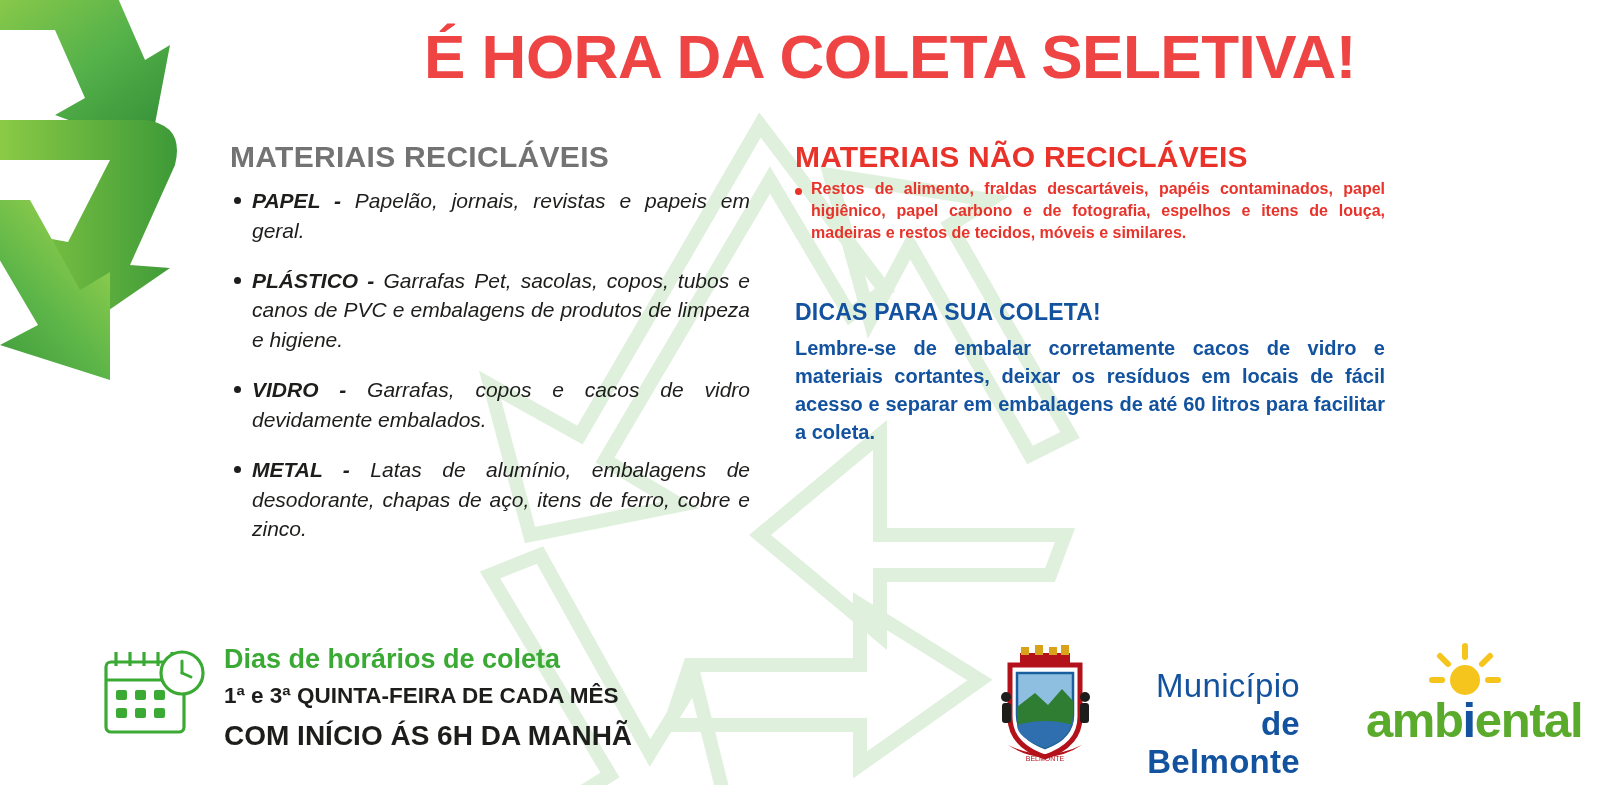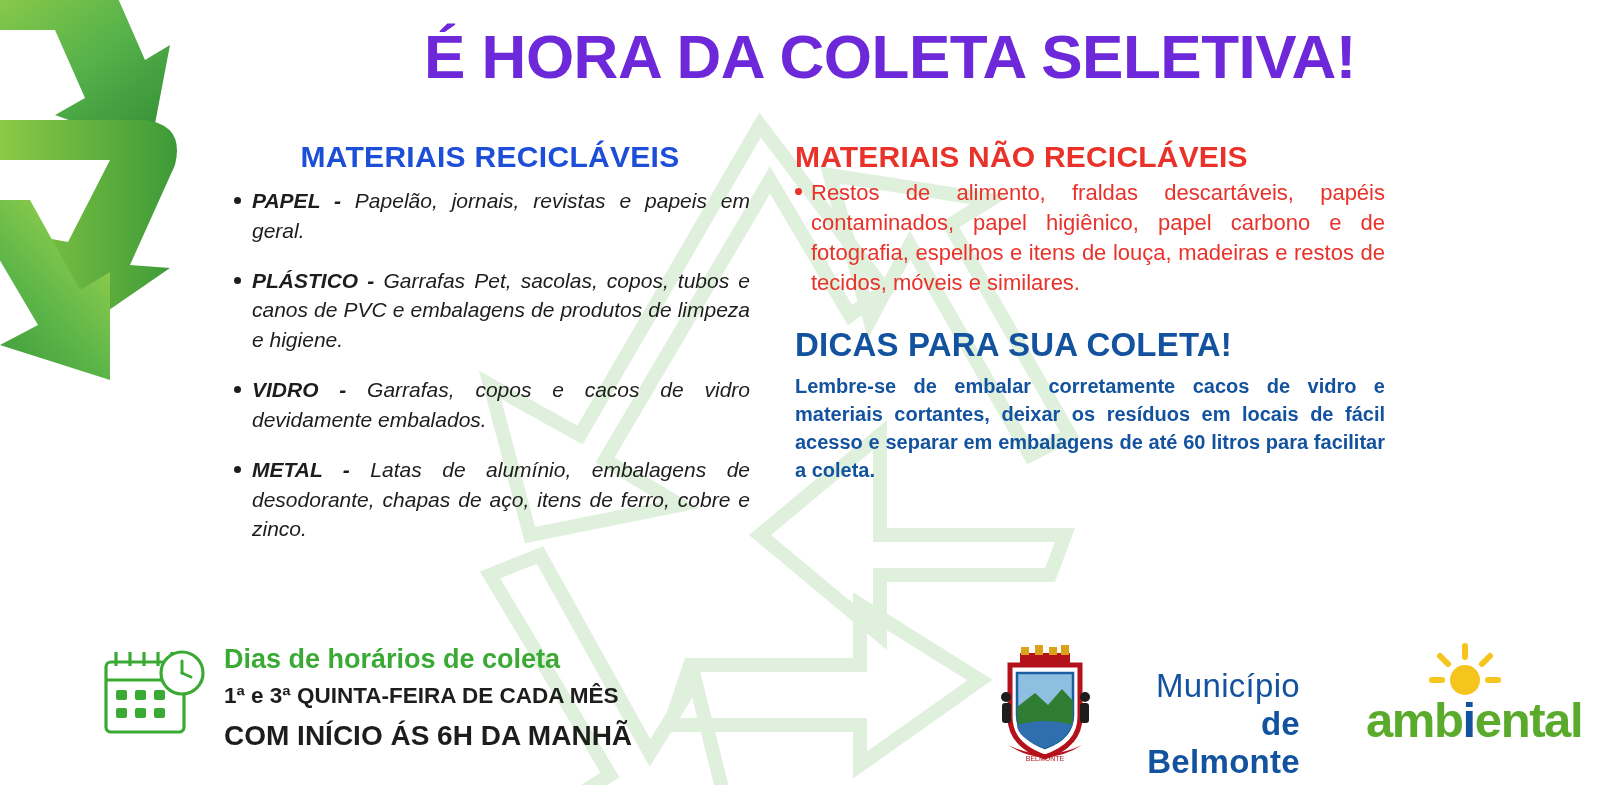--- a/index.html
+++ b/index.html
@@ -46,21 +46,21 @@
   .title {
     position: absolute;
     left: 200px;
     top: 26px;
     width: 1380px;
     text-align: center;
     font-size: 62px;
     line-height: 1;
     font-weight: bold;
     letter-spacing: -0.5px;
-    color: #6d28d9;
+    color: #ef4444;
     font-family: "Liberation Sans", sans-serif;
     white-space: nowrap;
   }
 
   
   .col-left {
     position: absolute;
     left: 230px;
     top: 140px;
     width: 520px;
@@ -68,34 +68,34 @@
   .col-right {
     position: absolute;
     left: 795px;
     top: 140px;
     width: 590px;
   }
 
   .head-green {
     font-size: 30px;
     font-weight: bold;
-    color: #1d4ed8;
+    color: #737373;
     letter-spacing: 0.3px;
-    text-align: center;
+    text-align: left;
     margin: 0 0 12px 0;
   }
   .head-red {
     font-size: 30px;
     font-weight: bold;
     color: #e8322a;
     letter-spacing: 0.2px;
     margin: 0 0 4px 0;
   }
   .head-blue {
-    font-size: 33px;
+    font-size: 23px;
     font-weight: bold;
     color: #13529e;
     letter-spacing: 0.2px;
     margin: 0 0 8px 0;
   }
 
   ul.reclist {
     list-style: none;
     margin: 0;
     padding: 0;
@@ -121,27 +121,27 @@
     border-radius: 50%;
     background: #1d1d1b;
   }
   ul.reclist li .lbl {
     font-weight: bold;
   }
 
   .red-block {
     position: relative;
     padding-left: 16px;
-    font-size: 22px;
+    font-size: 16px;
     line-height: 1.36;
-    font-weight: normal;
+    font-weight: bold;
     color: #e8322a;
     text-align: justify;
     text-justify: inter-word;
-    margin: 0 0 28px 0;
+    margin: 0 0 56px 0;
   }
   .red-block::before {
     content: "";
     position: absolute;
     left: 0px;
     top: 10px;
     width: 7px;
     height: 7px;
     border-radius: 50%;
     background: #e8322a;

